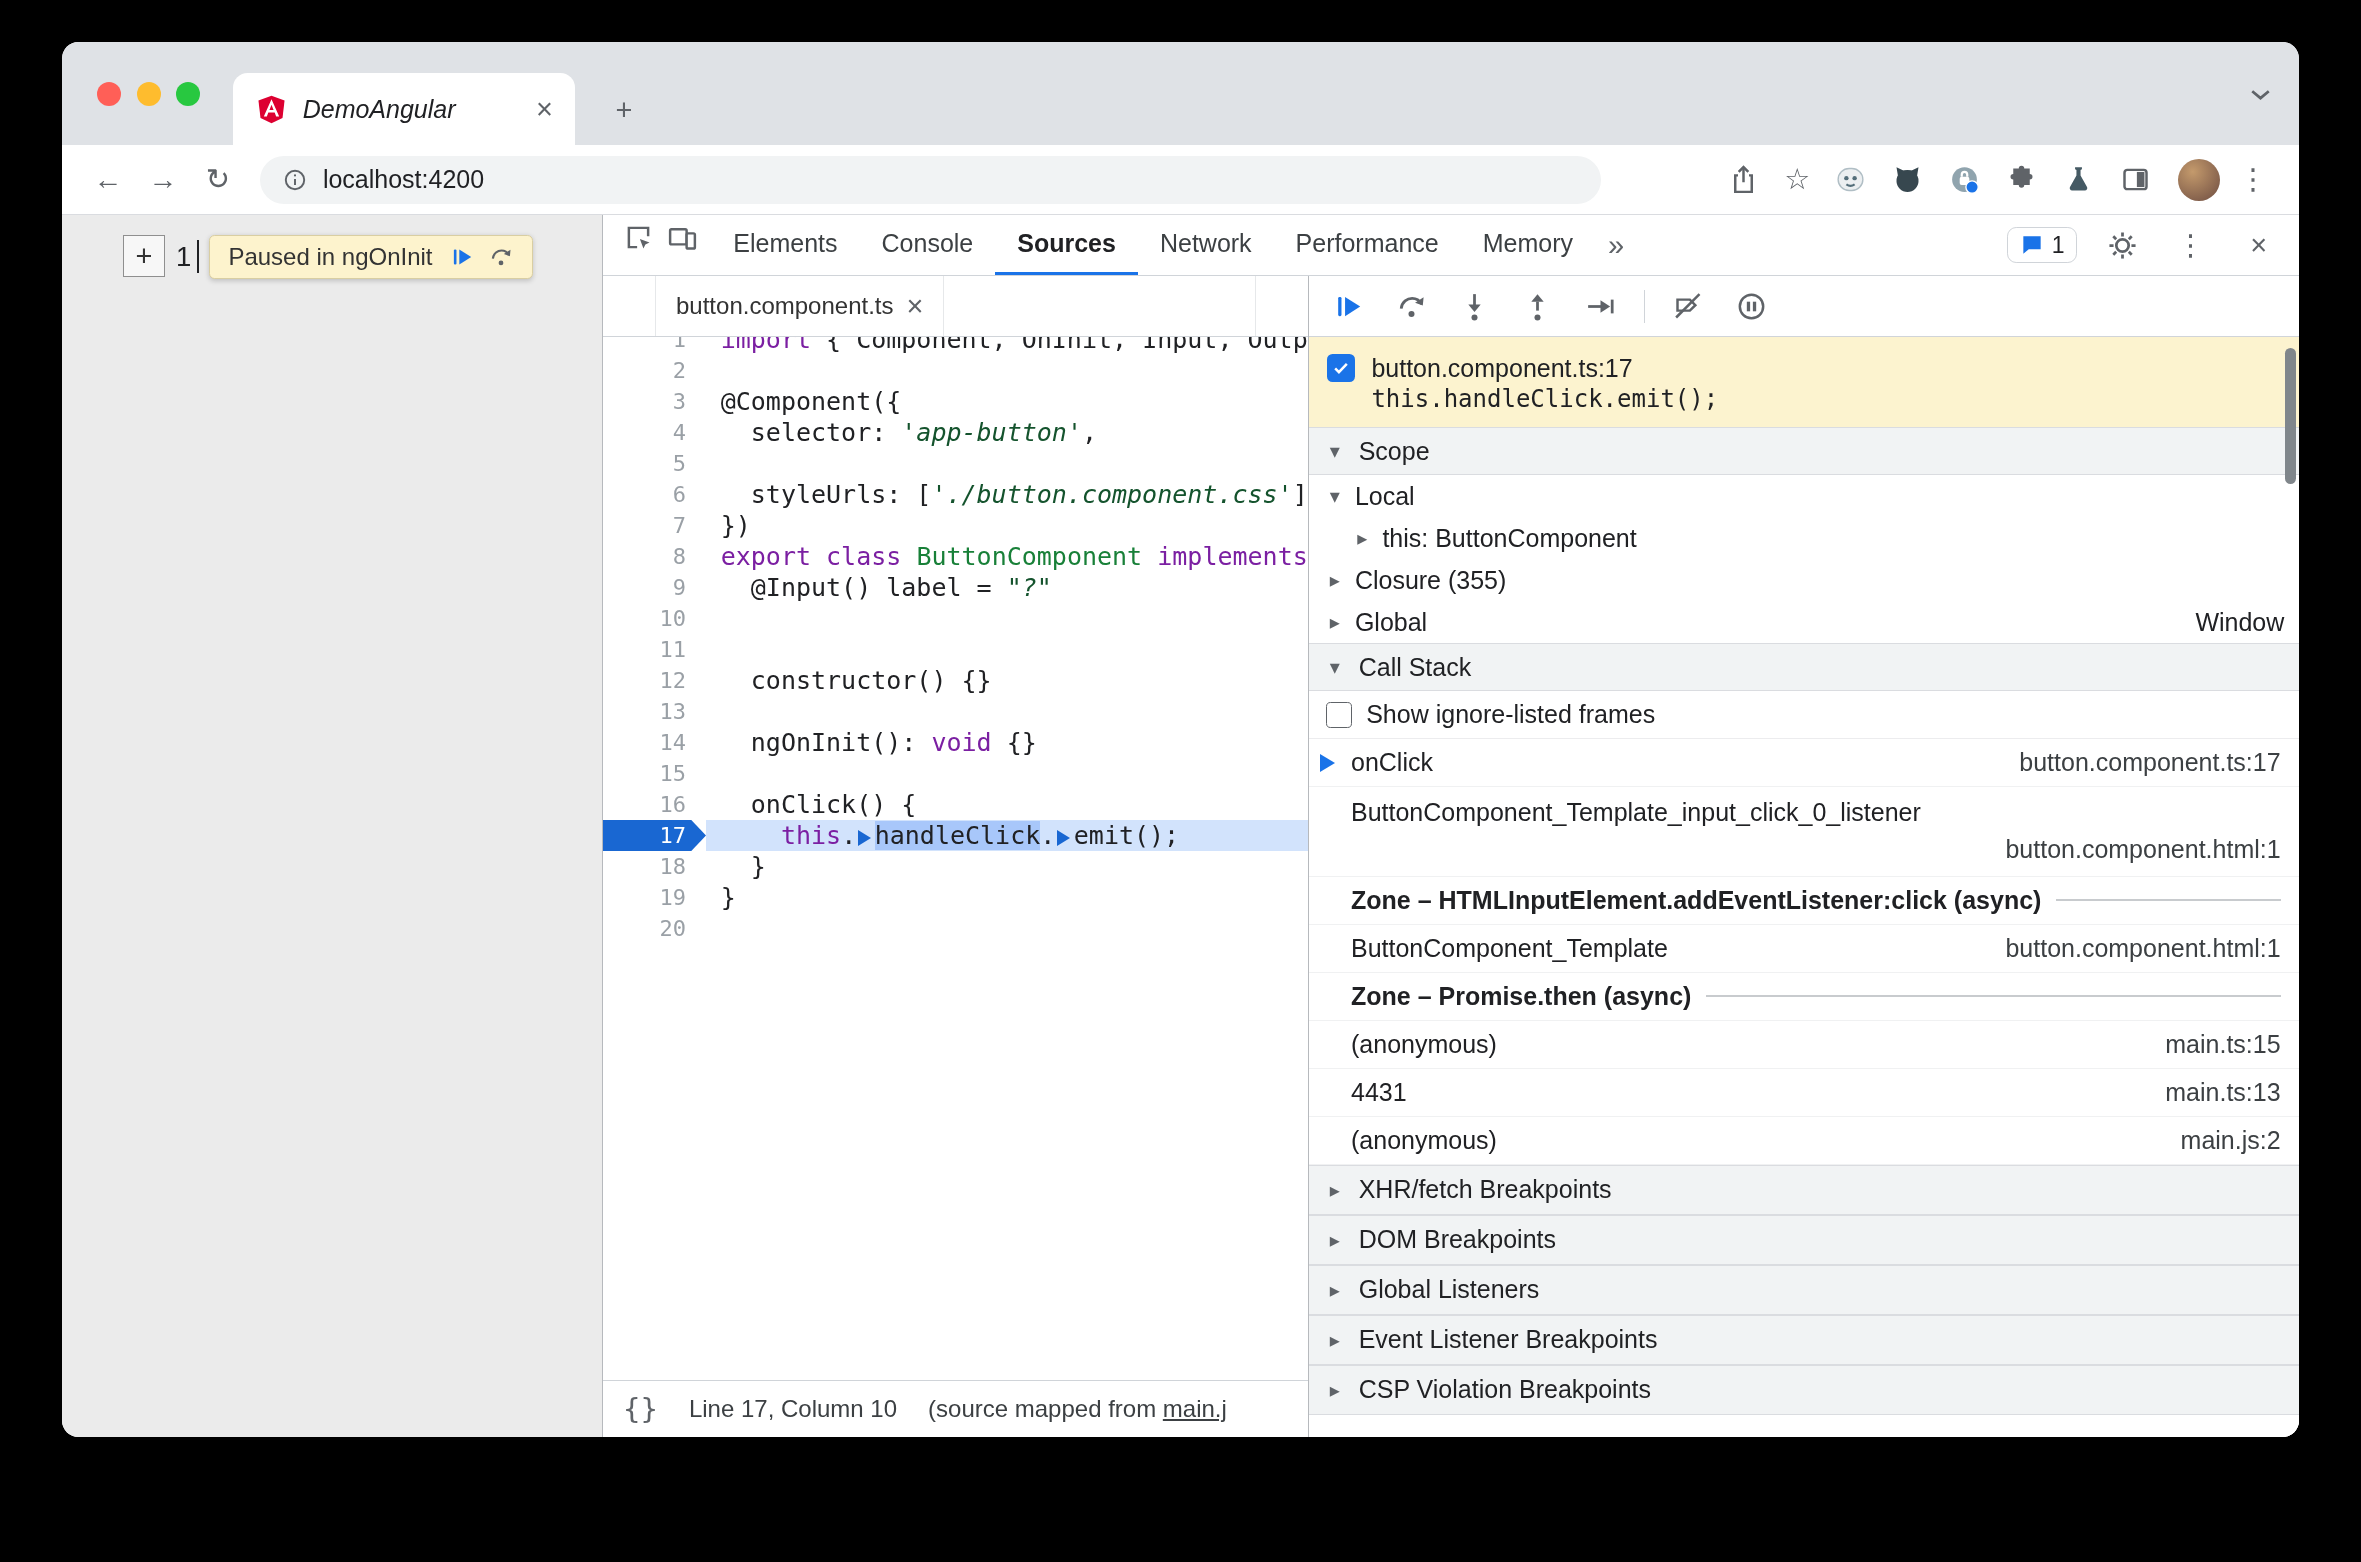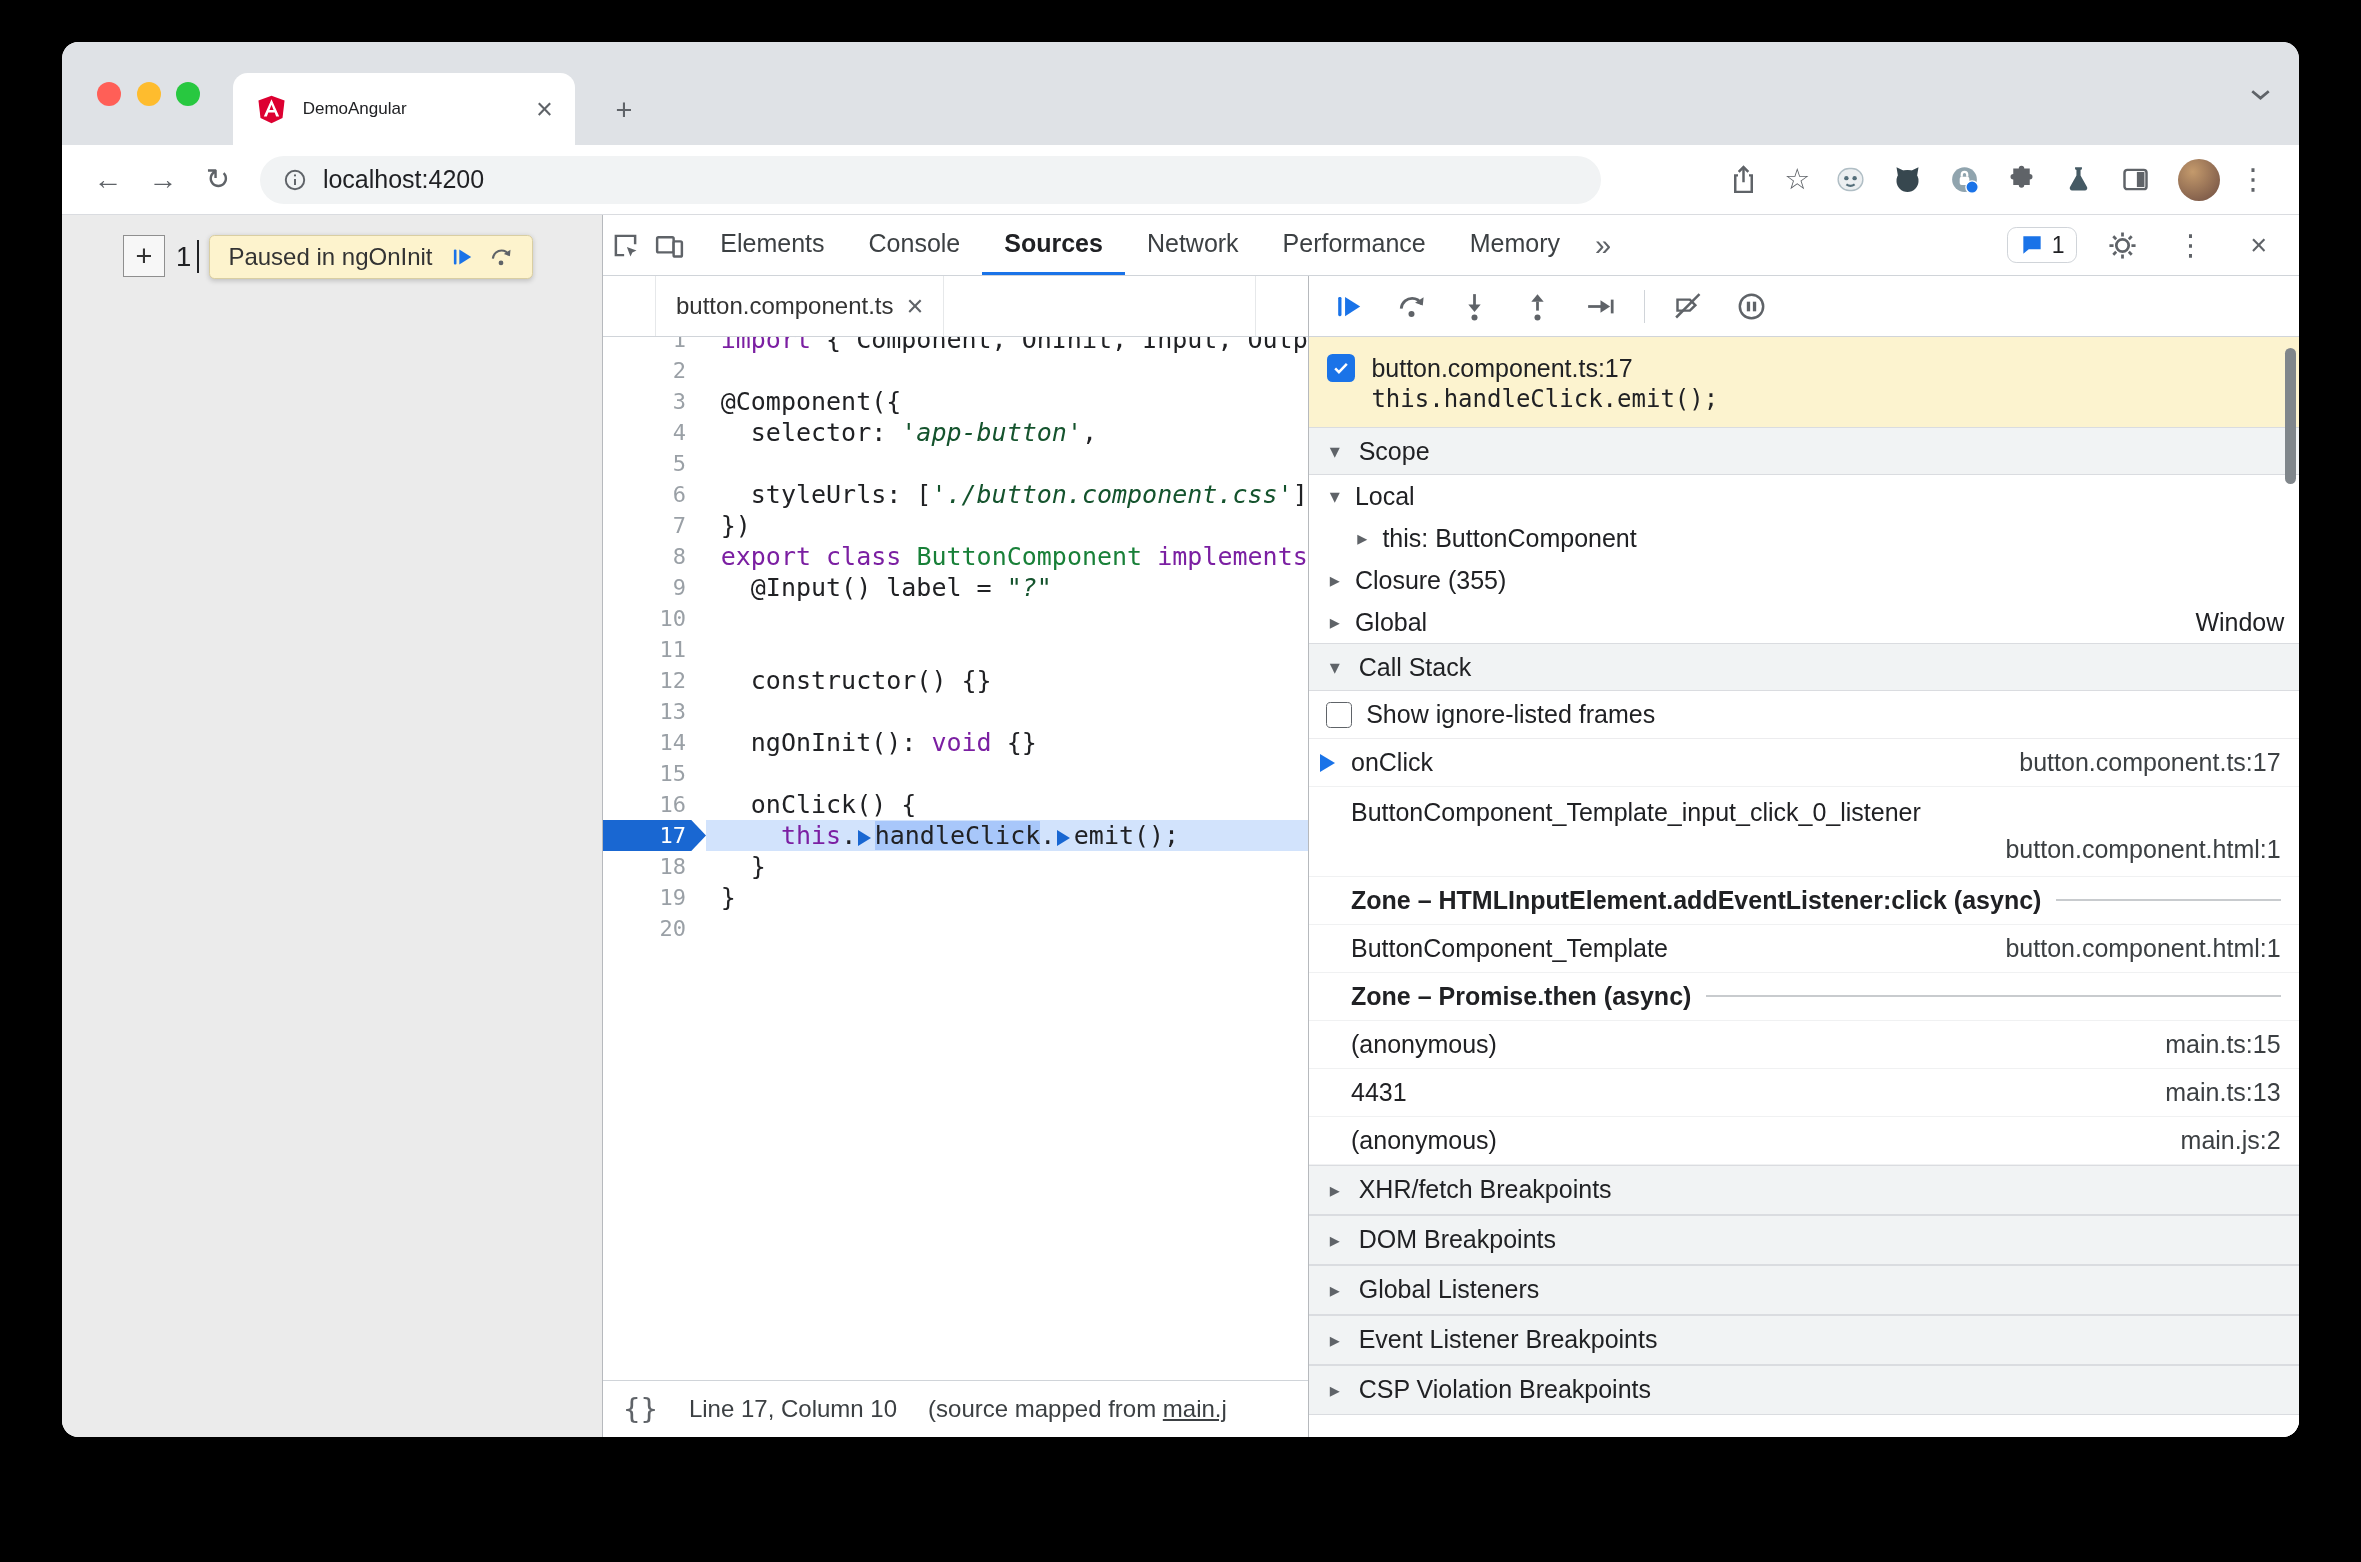--- a/index.html
+++ b/index.html
@@ -6,21 +6,21 @@
   body { width:2362px; height:1563px; background:#000; font-family:"Liberation Sans", sans-serif; overflow:hidden; }
   .screen { position:relative; width:2362px; height:1563px; background:#000; }
   .window { position:absolute; left:62px; top:42px; width:2237px; height:1395px; border-radius:16.5px; overflow:hidden; background:#fff; box-shadow:0 9.2px 55px rgba(0,0,0,.6); }
 
   
   .tabstrip { height:103px; background:#dfe2e6; position:relative; display:flex; align-items:center; }
   .traffic { display:flex; gap:15.6px; padding-left:35px; }
   .light { width:24px; height:24px; border-radius:50%; }
   .light.red{ background:#ff5f57; } .light.yellow{ background:#febc2e; } .light.green{ background:#28c840; }
   .tab { position:absolute; left:171px; bottom:0; width:342px; height:72px; background:#fff; border-radius:14.7px 14.7px 0 0; display:flex; align-items:center; gap:14.7px; padding:0 22px; }
-  .tab-title { font-size:17px; color:#202124; flex:1; white-space:nowrap; overflow:hidden; }
+  .tab-title { font-size:25px; color:#202124; flex:1; white-space:nowrap; overflow:hidden;font-style:italic; }
   .newtab { position:absolute; left:538px; bottom:11px; width:48px; height:48px; display:flex; align-items:center; justify-content:center; font-size:37px; color:#3c4043; border-radius:50%; }
   .tabstrip-chevron { position:absolute; right:22px; top:50%; transform:translateY(-50%); }
 
   
   .toolbar { height:70px; background:#fff; border-bottom:0.9px solid #dadce0; display:flex; align-items:center; padding:0 24px; gap:11px; }
   .nav-icon { width:44px; height:44px; display:flex; align-items:center; justify-content:center; color:#5f6368; font-size:31px; }
   .urlbar { flex:0 1 1341px; height:48px; background:#f1f3f4; border-radius:24px; display:flex; align-items:center; gap:14.7px; padding:0 22px; margin-left:9.2px; }
   .url-text { font-size:25px; color:#202124; white-space:nowrap; }
   .spacer { flex:1; }
   .ext-row { display:flex; align-items:center; gap:24px; }
@@ -29,21 +29,21 @@
   
   .content { display:flex; height:1222px; }
   .page-area { width:540px; background:#ebebeb; position:relative; flex:none; }
   .plus-box { position:absolute; left:61px; top:20px; width:42px; height:42px; border:1.8px solid #8f8f8f; background:#f7f7f7; display:flex; align-items:center; justify-content:center; font-size:29px; color:#333; }
   .counter { position:absolute; left:114px; top:26px; font-size:27.5px; color:#202124; }
   .caret { position:absolute; left:135px; top:25px; width:1.8px; height:33px; background:#202124; }
   .paused-banner { position:absolute; left:147px; top:20px; height:44px; background:#fdf3cd; border:0.9px solid #d9cea2; border-radius:5.5px; display:flex; align-items:center; gap:16.5px; padding:0 18.4px; font-size:24px; color:#333; white-space:nowrap; box-shadow:0 1.8px 5.5px rgba(0,0,0,.18); }
 
   
   .devtools { flex:1; min-width:0; border-left:0.9px solid #b6b9bd; display:flex; flex-direction:column; background:#fff; }
-  .dt-tabbar { height:61px; flex:none; display:flex; align-items:center; border-bottom:0.9px solid #d0d4d9; }
+  .dt-tabbar { height:61px; flex:none; display:flex; border-bottom:0.9px solid #d0d4d9; padding-left:13px; }
   .dt-icon { width:44px; height:44px; display:flex; align-items:center; justify-content:center; color:#5f6368; }
   .dt-tabs { display:flex; height:100%; margin-left:7.3px; }
   .dt-tab { display:flex; align-items:center; padding:0 22px; font-size:25px; color:#3c4043; border-bottom:3.7px solid transparent; }
   .dt-tab.active { color:#202124; font-weight:bold; border-bottom-color:#1a73e8; }
   .dt-overflow { font-size:27.5px; color:#5f6368; padding:0 13px; }
   .dt-right { margin-left:auto; display:flex; align-items:center; gap:24px; padding-right:18.4px; }
   .console-pill { display:flex; align-items:center; gap:7.3px; border:1.8px solid #d0d4d9; border-radius:9.2px; padding:3.7px 11px; }
   .console-count { font-size:23px; color:#202124; }
 
   .dt-main { flex:1; display:flex; min-height:0;justify-content:center; }

